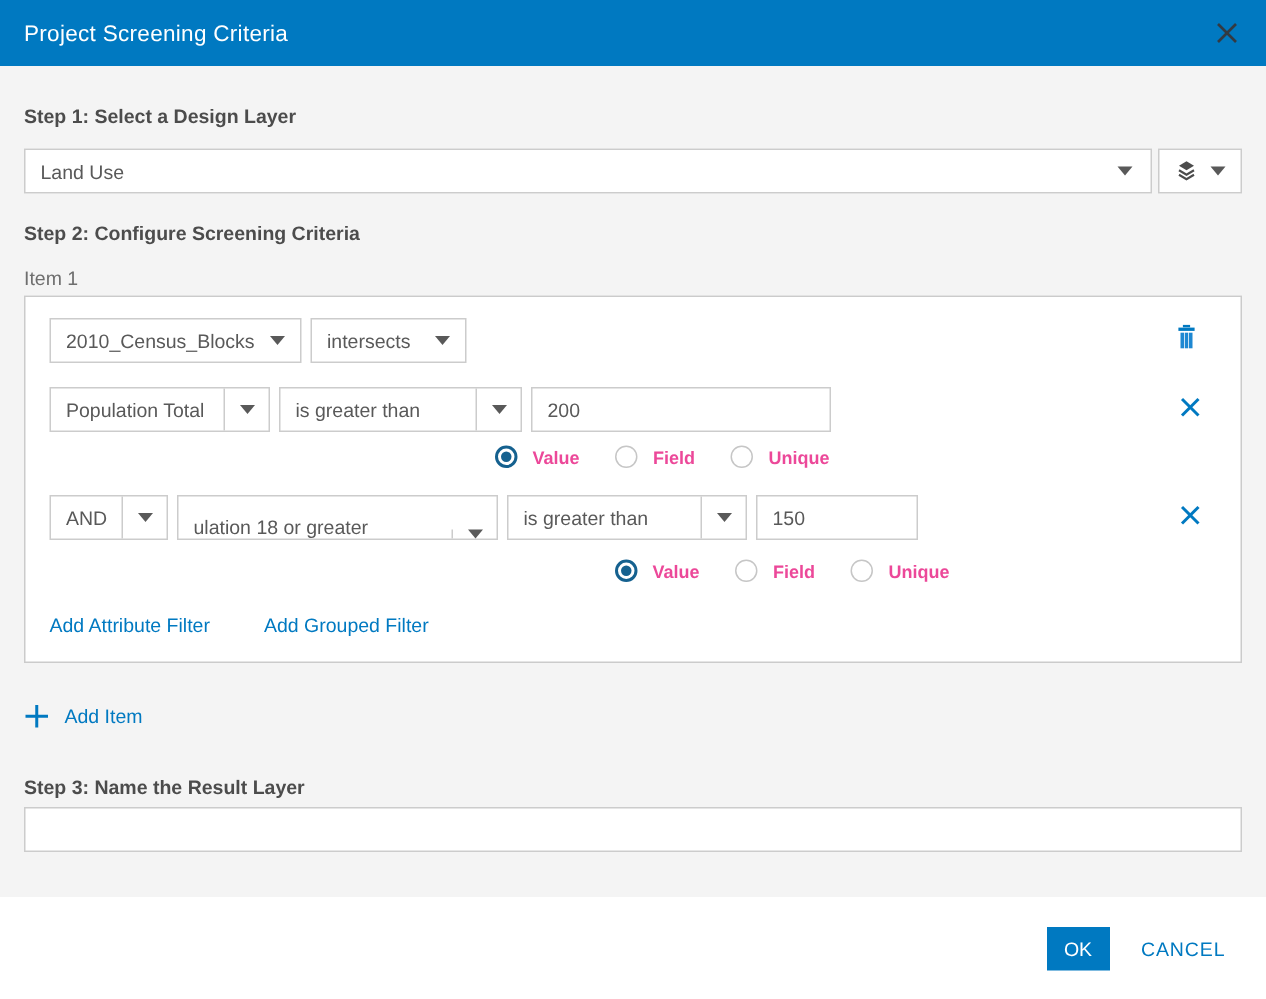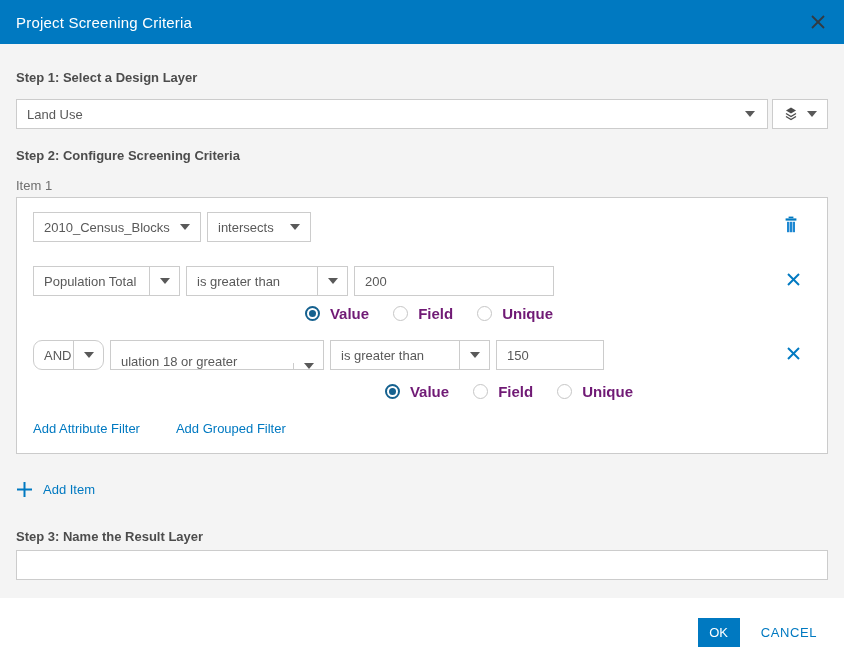--- a/index.html
+++ b/index.html
@@ -39,45 +39,45 @@
     height:30px; font-size:13px; color:#595959; cursor:pointer; flex:0 0 auto; }
   .seg-select .lbl { display:flex; align-items:center; padding:0 10px; flex:1 1 auto;
     white-space:nowrap; overflow:hidden; }
   .seg-select .caret-box { width:30px; display:flex; align-items:center; justify-content:center;
     border-left:1px solid #cccccc; flex:0 0 auto; }
   .seg-select.no-div .caret-box { border-left:none; }
 
   .txt-input { height:30px; border:1px solid #cccccc; background:#fff; font-size:13px;
     color:#595959; padding:0 10px; font-family:"Liberation Sans", sans-serif; outline:none; }
 
-  .row1 { margin-bottom:24px; }
+  .row1 { margin-bottom:16px; }
   .sel-layer { width:168px; }
   .sel-spatial { width:104px; }
   .trash-btn { margin-left:auto; margin-right:12px; margin-top:4px; cursor:pointer; }
 
   .sel-field-1 { width:147px; }
   .sel-op-1 { width:162px; }
   .input-1 { width:200px; }
-  .sel-join { width:71px;border-radius:9px; }
+  .sel-join { width:79px; }
   .sel-field-2 { width:214px;align-items:flex-end; }
   .sel-op-2 { width:160px; }
   .input-2 { width:108px; }
   .row3 { margin-top:18px; }
 
   .x-btn { margin-left:auto; margin-right:10px; margin-top:6px; cursor:pointer; line-height:0; }
 
   .radio-row { display:flex; justify-content:flex-end; align-items:center; gap:24px; }
   .rr1 { margin-top:9px; padding-right:258px; }
   .rr2 { margin-top:13px; padding-right:178px; }
   .radio { display:flex; align-items:center; gap:10px; cursor:pointer; }
   .rb { width:15px; height:15px; border-radius:50%; border:1px solid #c6c6c6; background:#fff;
     display:inline-flex; align-items:center; justify-content:center; flex:0 0 auto; }
   .rb.selected { border:2px solid #15618f; }
   .rb.selected::after { content:""; width:7px; height:7px; border-radius:50%; background:#15618f; }
-  .radio .rlbl { font-size:15px; font-weight:bold; color:#701a75; }
+  .radio .rlbl { font-size:12px; font-weight:bold; color:#ec4899; }
 
   .links-row { margin-top:21px; display:flex; gap:36px; }
   .link { color:#0079c1; font-size:13px; cursor:pointer; text-decoration:none; }
 
   .add-item-row { margin-top:27px; display:flex; align-items:center; gap:10px; cursor:pointer; width:120px; }
   .add-item-row .link { font-size:13px; }
 
   .step3-label { margin-top:31px; }
   .result-input { margin-top:6px; width:100%; }
 

